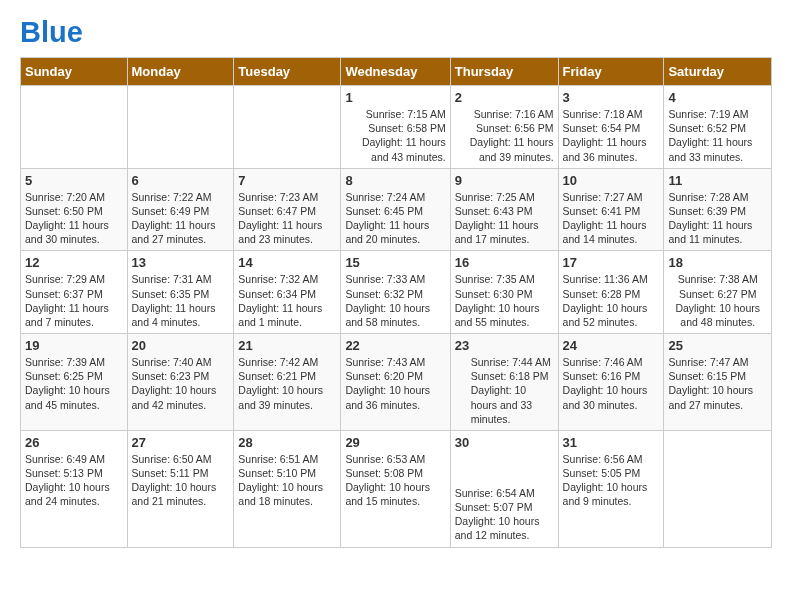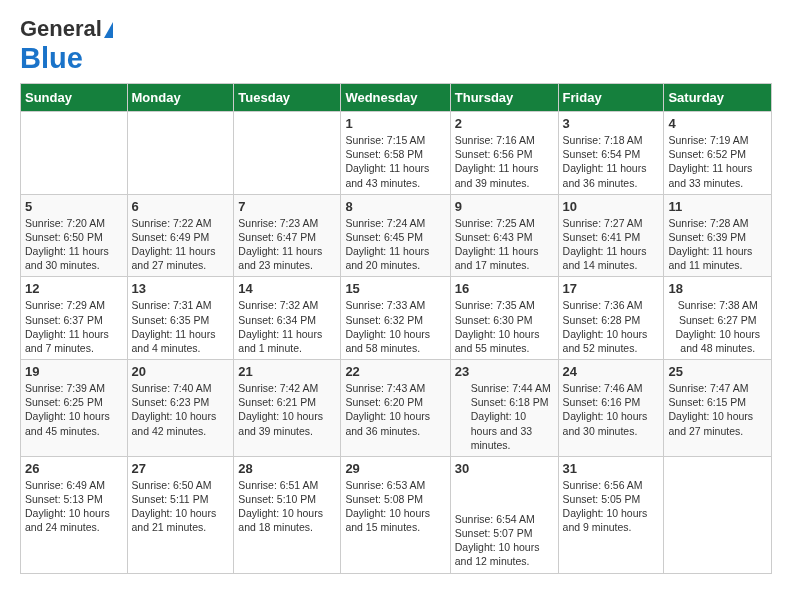--- a/index.html
+++ b/index.html
@@ -33,21 +33,21 @@
     .location-title {
       font-size: 16px;
       color: #555;
     }
     table {
       width: 100%;
       border-collapse: collapse;
       font-size: 11px;
     }
     thead tr th {
-      background-color: #15803d;
+      background-color: #a16207;
       color: #fff;
       padding: 6px 4px;
       text-align: left;
       font-size: 13px;
       font-weight: bold;
       border: 1px solid #ccc;
     }
     tbody tr td {
       border: 1px solid #ccc;
       padding: 4px 4px;
@@ -72,21 +72,20 @@
     }
     tbody tr td.empty {
       background: #fff;
     }
   </style>
 </head>
 <body>
 
 <div class="header">
   <div class="logo">
-    <span style="font-size:22px;font-weight:bold;color:#333;">General<span style="display:inline-block;width:0;height:0;border-left:9px solid transparent;border-bottom:16px solid #1a73c9;margin-left:2px;vertical-align:middle;"></span></span>
     <span style="font-size:29px;font-weight:bold;color:#1a73c9;">Blue</span>
   </div>
   <div class="title-block">
     <div class="month-title"></div>
     <div class="location-title"></div>
   </div>
 </div>
 
 <table>
   <thead>
@@ -100,27 +99,27 @@
         <th>Saturday</th>
       </tr>
   </thead>
   <tbody id="calendar-body">
       <tr>
         <td class="empty"></td>
         <td class="empty"></td>
         <td class="empty"></td>
         <td>
           <div class="day-number">1</div>
-          <div class="day-info" style="white-space: pre-line;">Sunrise: 7:15 AM
+          <div class="day-info" style="white-space: pre-line; text-align: right;">Sunrise: 7:15 AM
 Sunset: 6:58 PM
 Daylight: 11 hours and 43 minutes.</div>
         </td>
         <td>
           <div class="day-number">2</div>
-          <div class="day-info" style="white-space: pre-line;">Sunrise: 7:16 AM
+          <div class="day-info" style="white-space: pre-line; text-align: right;">Sunrise: 7:16 AM
 Sunset: 6:56 PM
 Daylight: 11 hours and 39 minutes.</div>
         </td>
         <td>
           <div class="day-number">3</div>
           <div class="day-info" style="white-space: pre-line;">Sunrise: 7:18 AM
 Sunset: 6:54 PM
 Daylight: 11 hours and 36 minutes.</div>
         </td>
         <td>
@@ -200,21 +199,21 @@
 Daylight: 10 hours and 58 minutes.</div>
         </td>
         <td>
           <div class="day-number">16</div>
           <div class="day-info" style="white-space: pre-line;">Sunrise: 7:35 AM
 Sunset: 6:30 PM
 Daylight: 10 hours and 55 minutes.</div>
         </td>
         <td>
           <div class="day-number">17</div>
-          <div class="day-info" style="white-space: pre-line;">Sunrise: 7:36 AM
+          <div class="day-info" style="white-space: pre-line;">Sunrise: 11:36 AM
 Sunset: 6:28 PM
 Daylight: 10 hours and 52 minutes.</div>
         </td>
         <td>
           <div class="day-number">18</div>
           <div class="day-info" style="white-space: pre-line; text-align: center;">Sunrise: 7:38 AM
 Sunset: 6:27 PM
 Daylight: 10 hours and 48 minutes.</div>
         </td>
       </tr>

